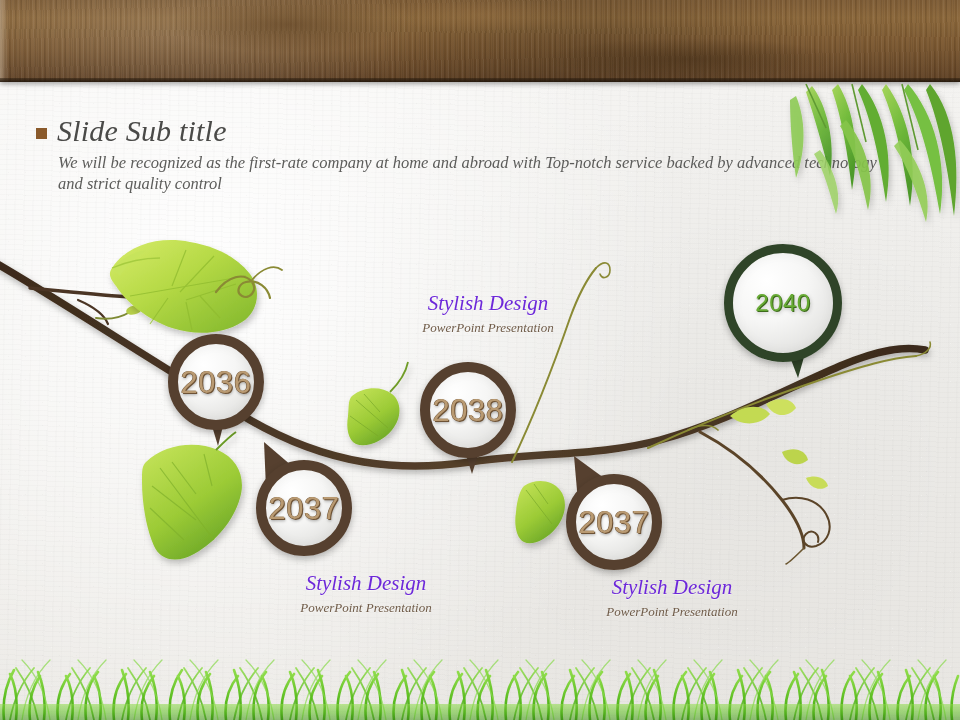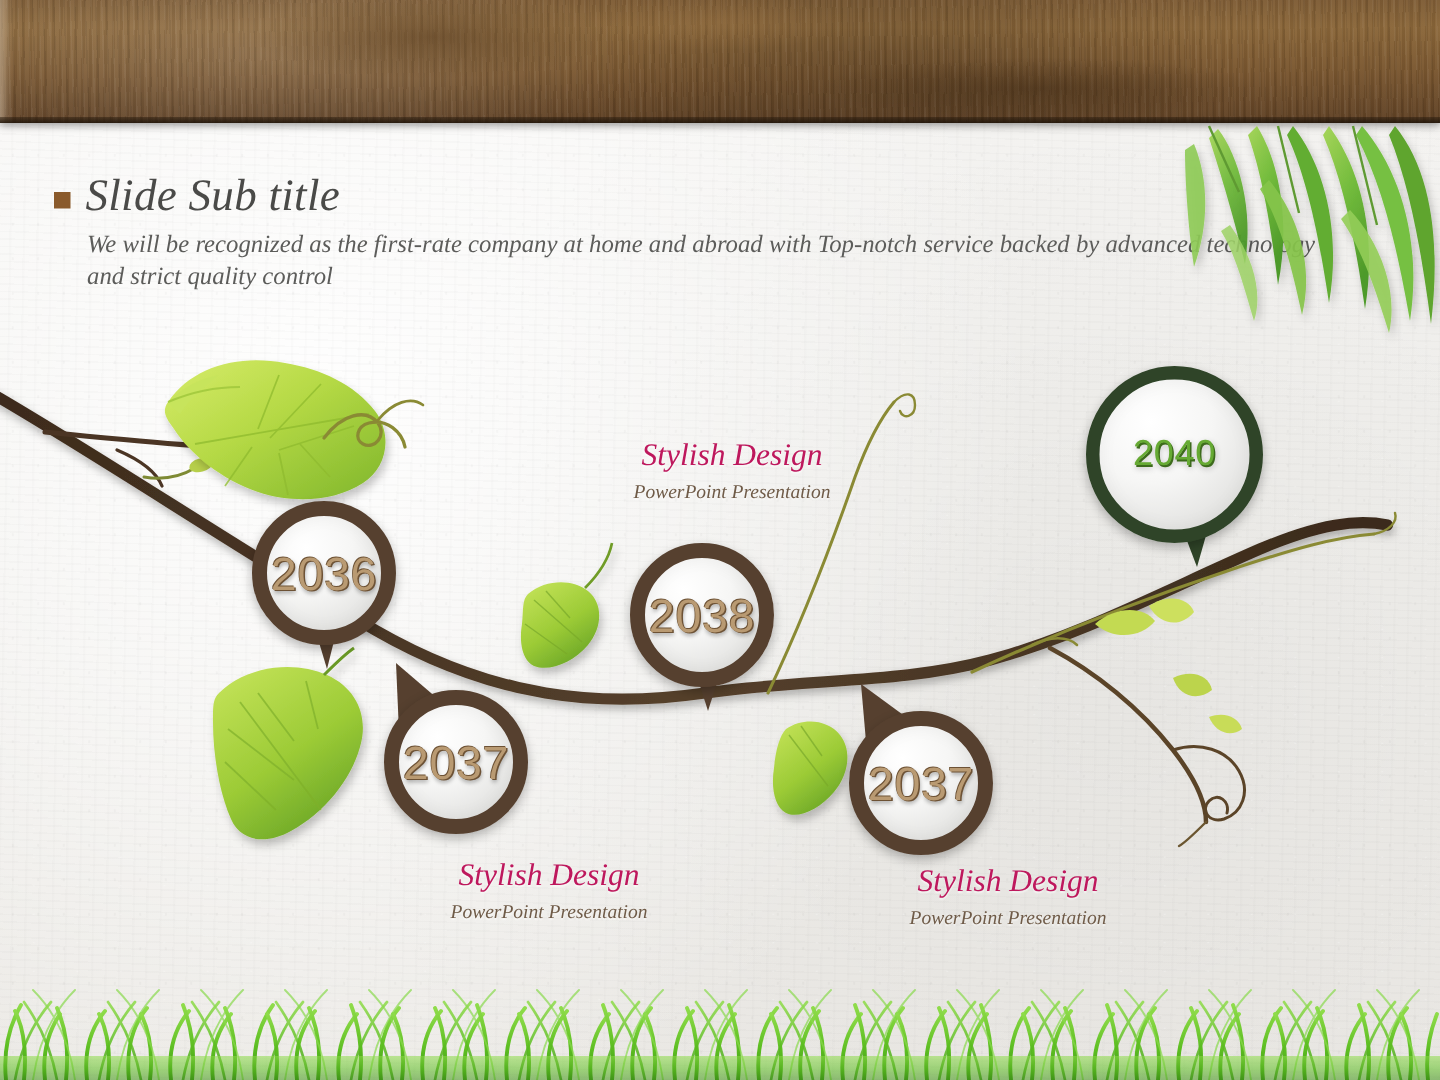--- a/index.html
+++ b/index.html
@@ -217,21 +217,21 @@
   
   .caption {
     position: absolute;
     text-align: center;
   }
   .caption .cap-title {
     font-family: "Liberation Serif", serif;
     font-style: italic;
     font-size: 21px;
     line-height: 26px;
-    color: #be185d;
+    color: #6d28d9;
     white-space: nowrap;
     text-shadow: 0 1px 1px rgba(255,255,255,.6);
   }
   .caption .cap-sub {
     font-family: "Liberation Serif", serif;
     font-style: italic;
     font-size: 13px;
     line-height: 23px;
     color: #6f5b48;
     white-space: nowrap;

